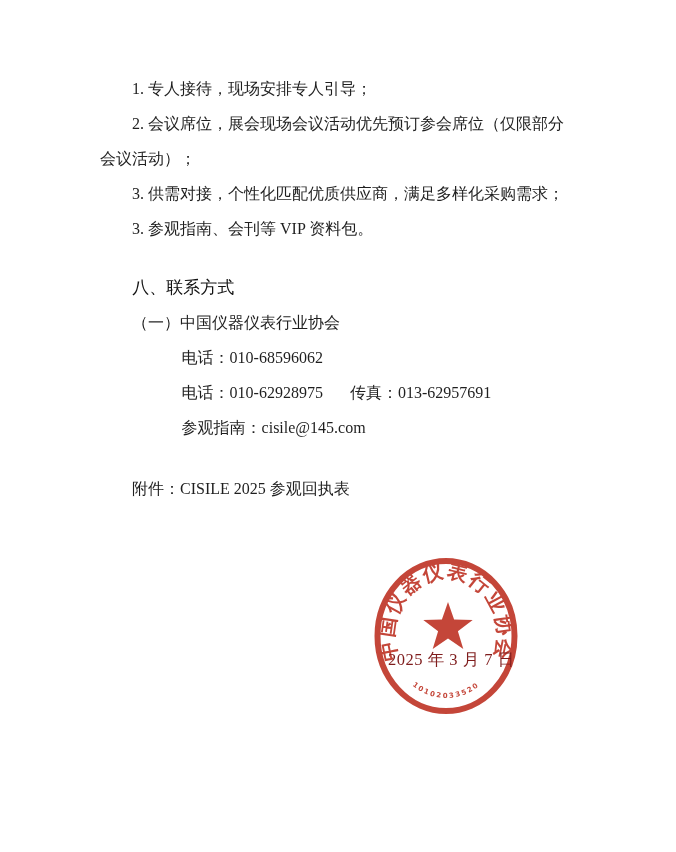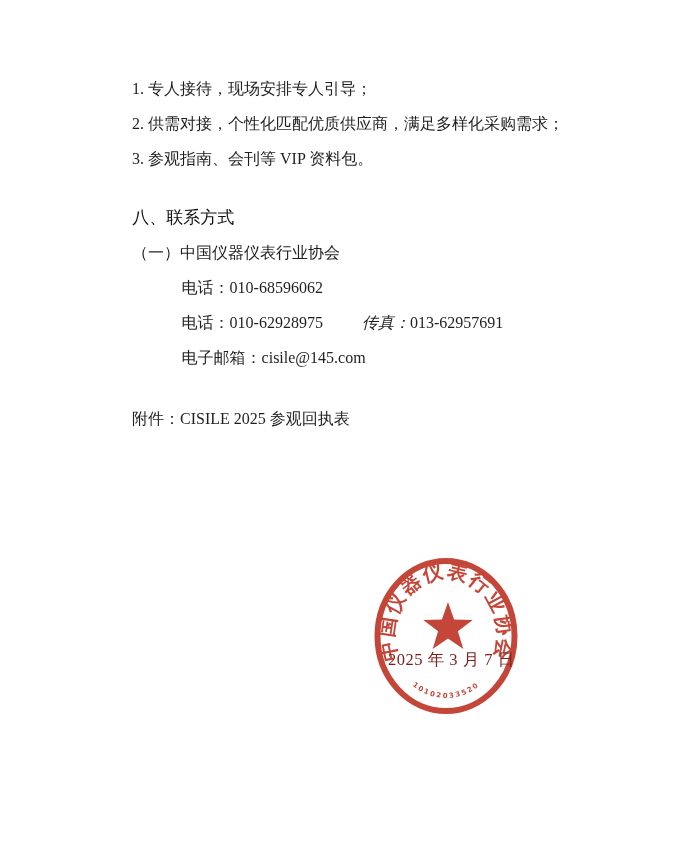--- a/index.html
+++ b/index.html
@@ -26,21 +26,21 @@
   .section-heading {
     font-family: "Liberation Sans", sans-serif;
     font-weight: normal;
     font-size: 17px;
     text-indent: 1.9em;
     margin-top: 24px !important;
     color: #111;
   }
   .contact-title { text-indent: 2em; }
   .contact-line { text-indent: 5.1em; }
-  .fax-part { margin-left: 39px; font-style: italic; }
+  .fax-part { margin-left: 27px; }
   .attachment-line { text-indent: 2em; margin-top: 26px !important; }
   .seal {
     position: absolute;
     left: 374px;
     top: 558px;
     width: 146px;
     height: 157px;
     z-index: 1;
     opacity: 0.93;
   }
@@ -68,30 +68,31 @@
     font-family: Liberation Serif, serif;
   }
 </style>
 </head>
 <body>
 
 <div class="page">
 
   <div class="content">
     <p class="benefit">1. 专人接待，现场安排专人引导；</p>
-    <p class="benefit">2. 供需对接，个性化匹配优质供应商，满足多样化采购需求；</p>
+    <p class="benefit">2. 会议席位，展会现场会议活动优先预订参会席位（仅限部分会议活动）；</p>
+    <p class="benefit">3. 供需对接，个性化匹配优质供应商，满足多样化采购需求；</p>
     <p class="benefit">3. 参观指南、会刊等 VIP 资料包。</p>
 
     <p class="section-heading">八、联系方式</p>
 
     <p class="contact-title">（一）中国仪器仪表行业协会</p>
     <p class="contact-line"><span>电话：</span><span>010-68596062</span></p>
 
     <p class="contact-line"><span>电话：</span><span>010-62928975</span><span class="fax-part">传真：</span><span>013-62957691</span></p>
-    <p class="contact-line"><span>电子邮箱：</span><span>cisile@145.com</span></p>
+    <p class="contact-line"><span>参观指南：</span><span>cisile@145.com</span></p>
 
     <p class="attachment-line">附件：CISILE 2025 参观回执表</p>
   </div>
 
   <svg class="seal" viewBox="0 0 146 157" xmlns="http://www.w3.org/2000/svg">
 
     <ellipse cx="72" cy="78" rx="68.5" ry="75" fill="none" stroke="#c0392b" stroke-width="6"></ellipse>
 
     <polygon points="74,44 80.1,61.6 98.7,62 83.9,73.2 89.3,91 74,80.4 58.7,91 64.1,73.2 49.3,62 67.9,61.6" fill="#c0392b"></polygon>
 

